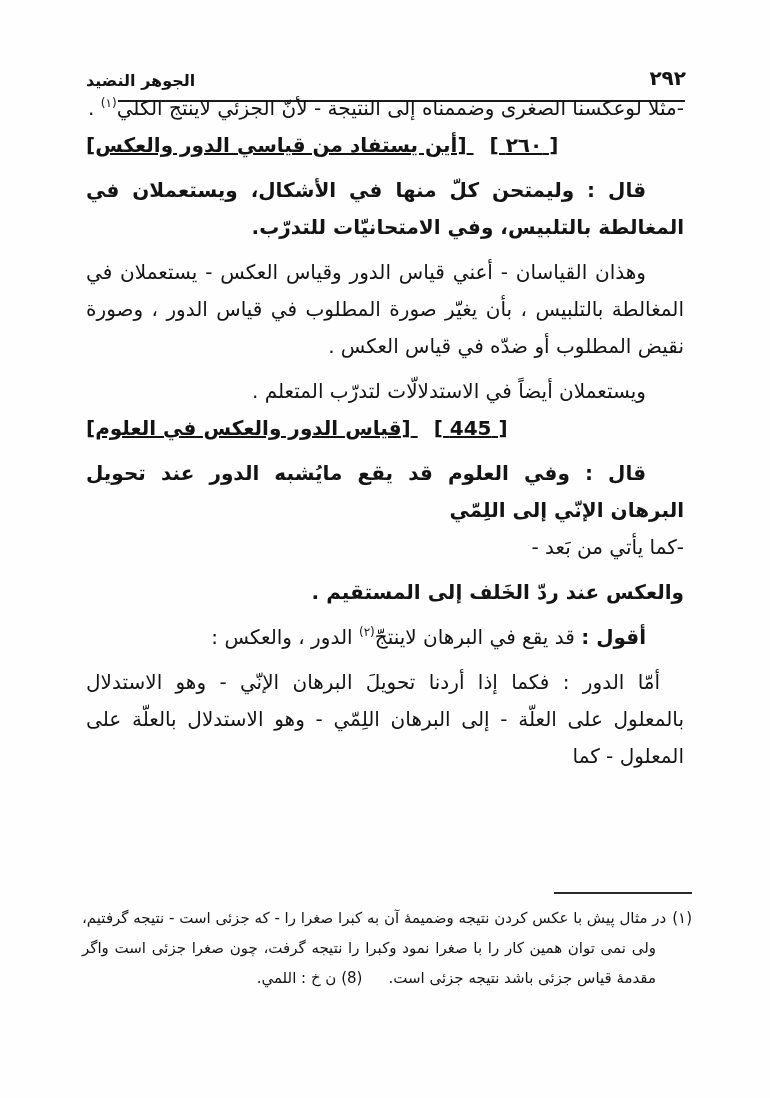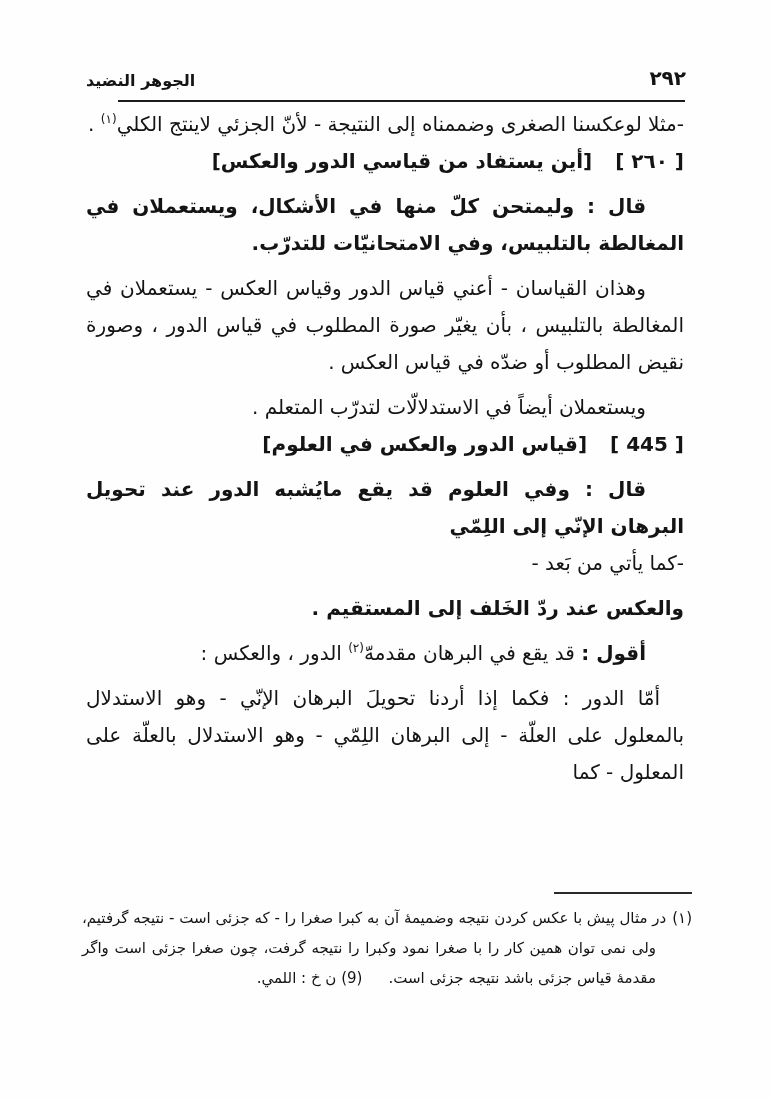--- a/index.html
+++ b/index.html
@@ -19,35 +19,36 @@
     direction:rtl;
   }
   .page-num { font-size:20px; font-weight:bold; letter-spacing:3px; }
   .book-title { font-size:16px; font-weight:bold;text-align:right; }
   .header-rule {
     position:absolute; top:100px; left:118px; right:85px;
     border-top:2.5px solid #1b1b1b;
   }
   
   .content {
-    position:absolute; top:106px; right:86px; left:86px; height:782px;
+    position:absolute; top:90px; right:86px; left:86px; height:782px;
     direction:rtl; text-align:justify; overflow:hidden;
   }
   .content p { font-size:20px; line-height:37px; margin:0; }
   .p-intro   { margin-top:10px; }
   .gap       { margin-top:8px !important; }
   .indent    { text-indent:38px; }
   .indent-sm { text-indent:24px; }
   .matn      { font-weight:bold; }
   .label     { font-weight:bold; }
   .section-heading {
     margin:30px 0 10px 0;
     font-size:20px; font-weight:bold;
-    text-align:right; text-indent:0;
+    text-align:left; text-indent:0;
     direction:rtl;
+    text-decoration:underline;
   }
   .section-heading .num { margin-left:16px; }
   sup.fn-ref { font-size:12px; line-height:0; font-weight:normal; }
   .aside-line { display:block; text-indent:0; }
   
   .footnotes {
     position:absolute; top:892px; right:78px; left:82px;
     direction:rtl;
   }
   .footnote-rule {
@@ -99,24 +100,24 @@
     </p>
 
     <p class="indent gap">
       <span class="matn"><span class="label">قال :</span>
       <span>وفي العلوم قد يقع مايُشبه الدور عند تحويل البرهان الإنّي إلى اللِمّي</span></span>
       <span class="aside-line">-كما يأتي من بَعد -</span>
     </p>
 
     <p class="matn gap">والعكس عند ردّ الخَلف إلى المستقيم .</p>
 
-    <p class="indent gap"><span class="label">أقول :</span> <span>قد يقع في البرهان مقدمهّ</span><sup class="fn-ref">(٢)</sup> <span>الدور ، والعكس :</span></p>
+    <p class="indent gap"><span class="label">أقول :</span> <span>قد يقع في البرهان لاينتجّ</span><sup class="fn-ref">(٢)</sup> <span>الدور ، والعكس :</span></p>
 
     <p class="indent-sm gap">أمّا الدور : فكما إذا أردنا تحويلَ البرهان الإنّي - وهو الاستدلال بالمعلول على العلّة - إلى البرهان اللِمّي - وهو الاستدلال بالعلّة على المعلول - كما</p>
 
   </div>
 
   <div class="footnotes">
     <div class="footnote-rule"></div>
-    <p class="footnote"><span class="fn-marker">(١)</span><span>در مثال پیش با عکس کردن نتیجه وضمیمهٔ آن به کبرا صغرا را - که جزئی است - نتیجه گرفتیم، ولی نمی توان همین کار را با صغرا نمود وکبرا را نتیجه گرفت، چون صغرا جزئی است واگر مقدمهٔ قیاس جزئی باشد نتیجه جزئی است.</span><span class="fn-2">(9) ن خ : اللمي.</span></p>
+    <p class="footnote"><span class="fn-marker">(١)</span><span>در مثال پیش با عکس کردن نتیجه وضمیمهٔ آن به کبرا صغرا را - که جزئی است - نتیجه گرفتیم، ولی نمی توان همین کار را با صغرا نمود وکبرا را نتیجه گرفت، چون صغرا جزئی است واگر مقدمهٔ قیاس جزئی باشد نتیجه جزئی است.</span><span class="fn-2">(8) ن خ : اللمي.</span></p>
   </div>
 
 </div>
 
 </body></html>

